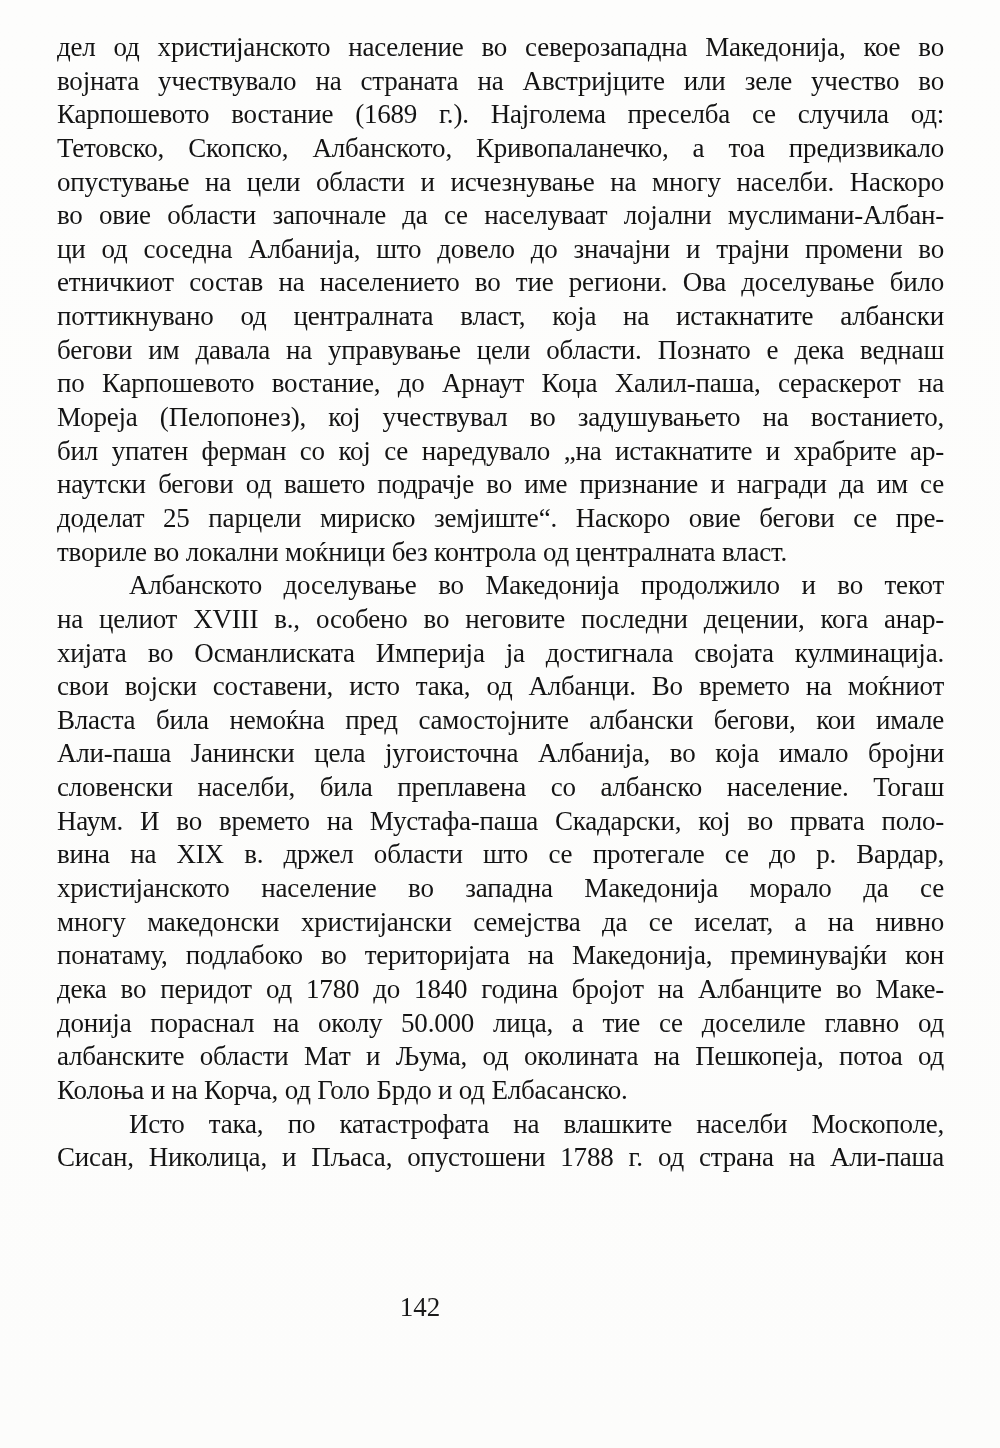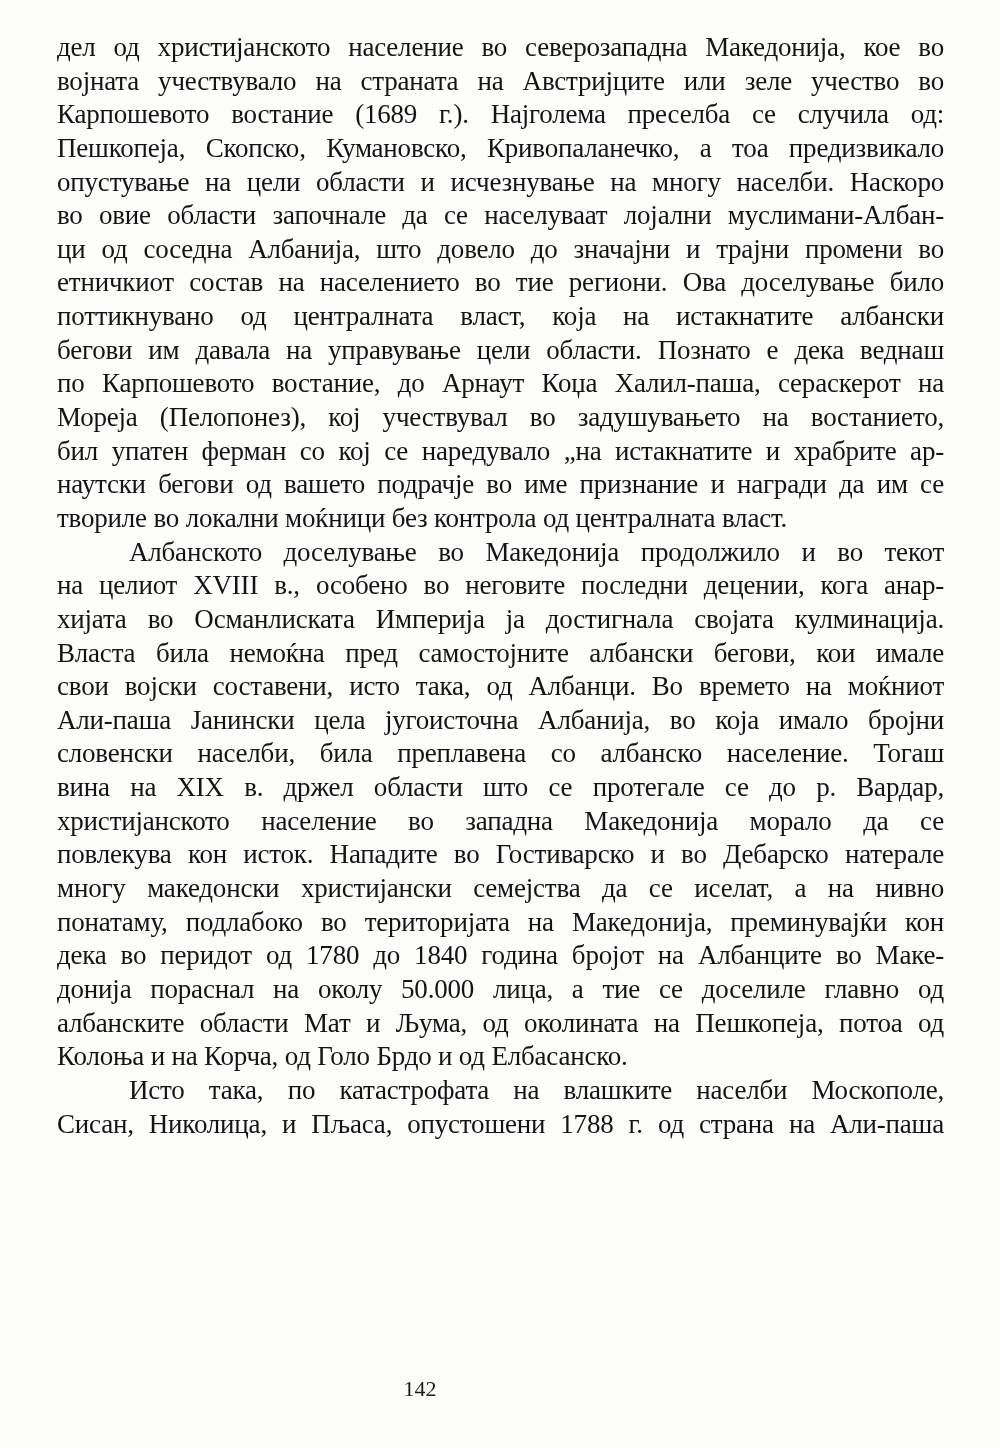--- a/index.html
+++ b/index.html
@@ -39,63 +39,64 @@
     text-align-last: justify;
   }
   .line.indent {
     text-indent: 72px;
   }
   .line.end {
     text-align-last: left;
   }
   .page-number {
     position: absolute;
-    top: 1374px;
+    top: 1292px;
     left: 0;
     width: 840px;
     text-align: center;
-    font-size: 22px;
+    font-size: 27px;
     line-height: 30px;
     color: #1a1a1a;
   }
 </style>
 </head>
 <body>
 
 <div class="sheet"></div>
 
 <div class="page-text">
     <div class="paragraph">
       <div class="line">дел од христијанското население во северозападна Македонија, кое во</div>
       <div class="line">војната учествувало на страната на Австријците или зеле учество во</div>
       <div class="line">Карпошевото востание (1689 г.). Најголема преселба се случила од:</div>
-      <div class="line">Пешкопеја, Скопско, Кумановско, Кривопаланечко, а тоа предизвикало</div>
+      <div class="line">Тетовско, Скопско, Албанското, Кривопаланечко, а тоа предизвикало</div>
       <div class="line">опустување на цели области и исчезнување на многу населби. Наскоро</div>
       <div class="line">во овие области започнале да се населуваат лојални муслимани-Албан-</div>
       <div class="line">ци од соседна Албанија, што довело до значајни и трајни промени во</div>
       <div class="line">етничкиот состав на населението во тие региони. Ова доселување било</div>
       <div class="line">поттикнувано од централната власт, која на истакнатите албански</div>
       <div class="line">бегови им давала на управување цели области. Познато е дека веднаш</div>
       <div class="line">по Карпошевото востание, до Арнаут Коџа Халил-паша, сераскерот на</div>
       <div class="line">Мореја (Пелопонез), кој учествувал во задушувањето на востанието,</div>
       <div class="line">бил упатен ферман со кој се наредувало „на истакнатите и храбрите ар-</div>
       <div class="line">наутски бегови од вашето подрачје во име признание и награди да им се</div>
+      <div class="line">доделат 25 парцели мириско земјиште“. Наскоро овие бегови се пре-</div>
       <div class="line end">твориле во локални моќници без контрола од централната власт.</div>
     </div>
     <div class="paragraph">
       <div class="line indent">Албанското доселување во Македонија продолжило и во текот</div>
       <div class="line">на целиот XVIII в., особено во неговите последни децении, кога анар-</div>
       <div class="line">хијата во Османлиската Империја ја достигнала својата кулминација.</div>
+      <div class="line">свои војски составени, исто така, од Албанци. Во времето на моќниот</div>
       <div class="line">Власта била немоќна пред самостојните албански бегови, кои имале</div>
-      <div class="line">свои војски составени, исто така, од Албанци. Во времето на моќниот</div>
       <div class="line">Али-паша Јанински цела југоисточна Албанија, во која имало бројни</div>
       <div class="line">словенски населби, била преплавена со албанско население. Тогаш</div>
+      <div class="line">Наум. И во времето на Мустафа-паша Скадарски, кој во првата поло-</div>
       <div class="line">вина на XIX в. држел области што се протегале се до р. Вардар,</div>
       <div class="line">христијанското население во западна Македонија морало да се</div>
-      <div class="line">повлекува кон исток. Нападите во Гостиварско и во Дебарско натерале</div>
       <div class="line">многу македонски христијански семејства да се иселат, а на нивно</div>
       <div class="line">понатаму, подлабоко во територијата на Македонија, преминувајќи кон</div>
       <div class="line">дека во перидот од 1780 до 1840 година бројот на Албанците во Маке-</div>
       <div class="line">донија пораснал на околу 50.000 лица, а тие се доселиле главно од</div>
       <div class="line">албанските области Мат и Љума, од околината на Пешкопеја, потоа од</div>
       <div class="line end">Колоња и на Корча, од Голо Брдо и од Елбасанско.</div>
     </div>
     <div class="paragraph">
       <div class="line indent">Исто така, по катастрофата на влашките населби Москополе,</div>
       <div class="line">Сисан, Николица, и Пљаса, опустошени 1788 г. од страна на Али-паша</div>

